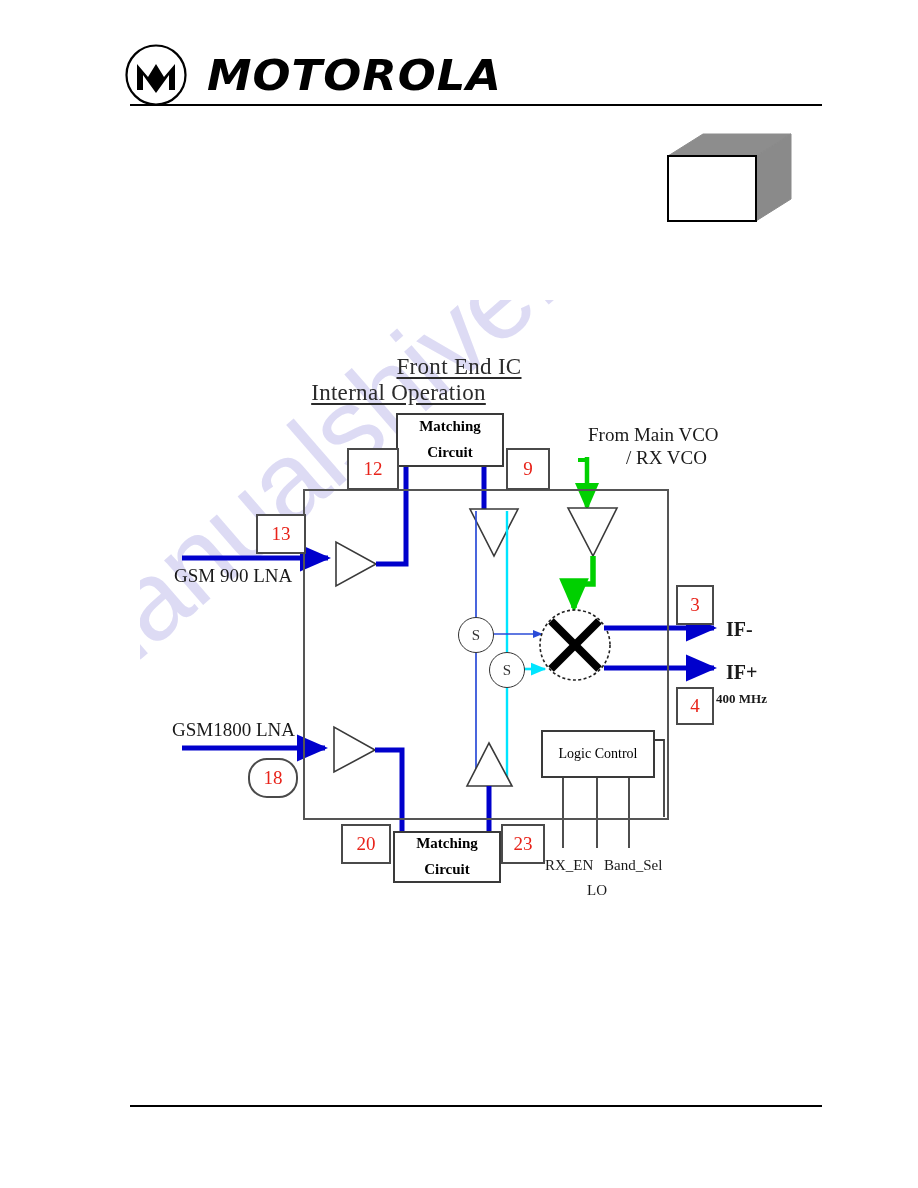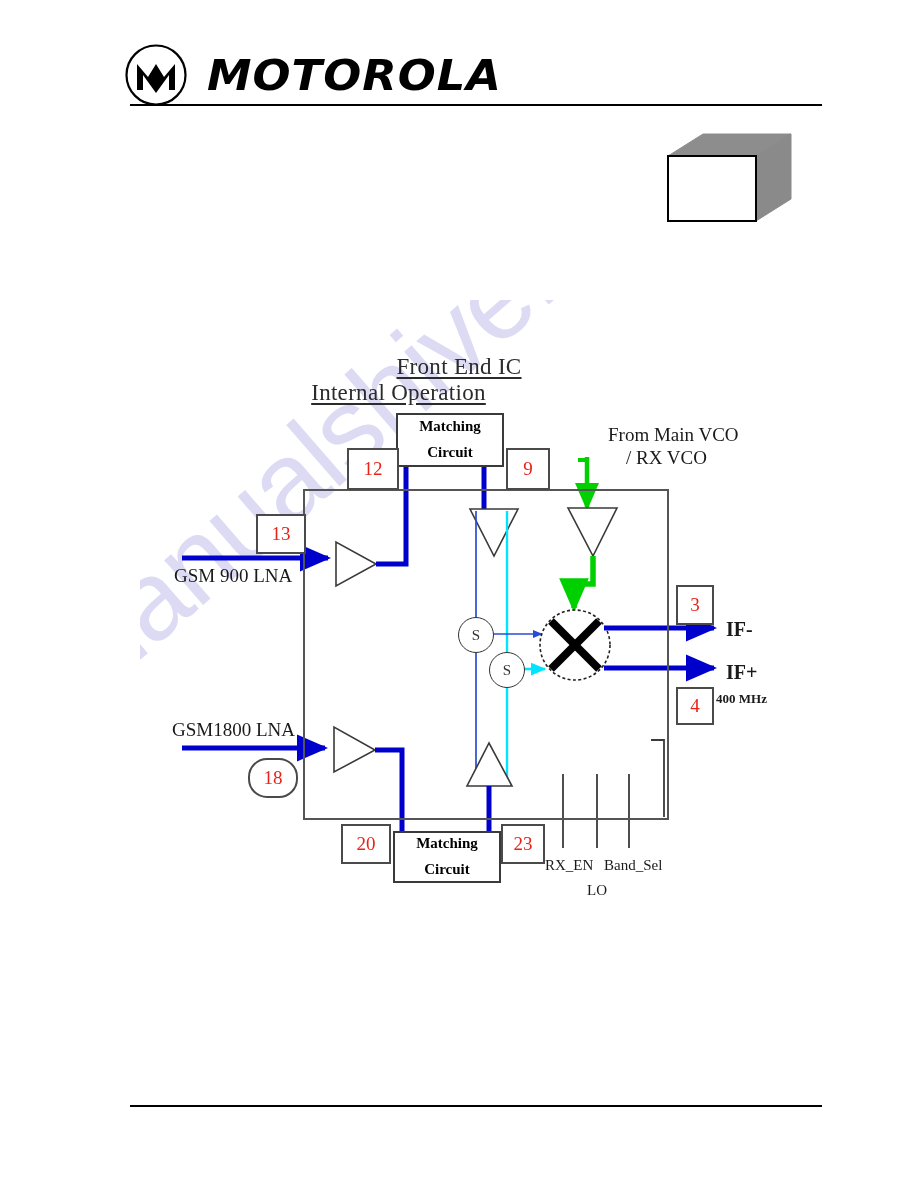--- a/index.html
+++ b/index.html
@@ -103,21 +103,21 @@
   .pin.p3  { left:676px; top:585px; width:34px; height:36px; }
   .pin.p4  { left:676px; top:687px; width:34px; height:34px; }
 
   .lbl {
     position:absolute; white-space:nowrap;
     font-family:"Liberation Serif", serif;
     color:#1a1a1a;
   }
   .lbl-gsm900  { left:174px; top:565px; font-size:19px; }
   .lbl-gsm1800 { left:172px; top:719px; font-size:19px; }
-  .lbl-vco1 { left:608px; top:424px; font-size:19px;font-family:Liberation Serif, serif; }
+  .lbl-vco1 { left:588px; top:424px; font-size:19px;font-family:Liberation Serif, serif; }
   .lbl-vco2 { left:626px; top:447px; font-size:19px; }
   .lbl-ifm  { left:726px; top:618px; font-size:20px; font-weight:bold; }
   .lbl-ifp  { left:726px; top:661px; font-size:20px; font-weight:bold; }
   .lbl-400  { left:716px; top:691px; font-size:13px; font-weight:bold; }
   .lbl-rxen { left:545px; top:857px; font-size:15px; }
   .lbl-band { left:604px; top:857px; font-size:15px; }
   .lbl-lo   { left:587px; top:882px; font-size:15px; }
 
   .scircle {
     position:absolute; border:1px solid #333; border-radius:50%;
@@ -232,20 +232,23 @@
 
     <div class="ic-box"></div>
 
     <div class="blk match-top">
       <span>Matching</span>
       <span>Circuit</span>
     </div>
     <div class="blk match-bot">
       <span>Matching</span>
       <span>Circuit</span>
+    </div>
+    <div class="blk logic">
+      <span>Logic Control</span>
     </div>
 
     <div class="scircle s1">
       <span>S</span>
     </div>
     <div class="scircle s2">
       <span>S</span>
     </div>
 
     <div class="pin p12">

